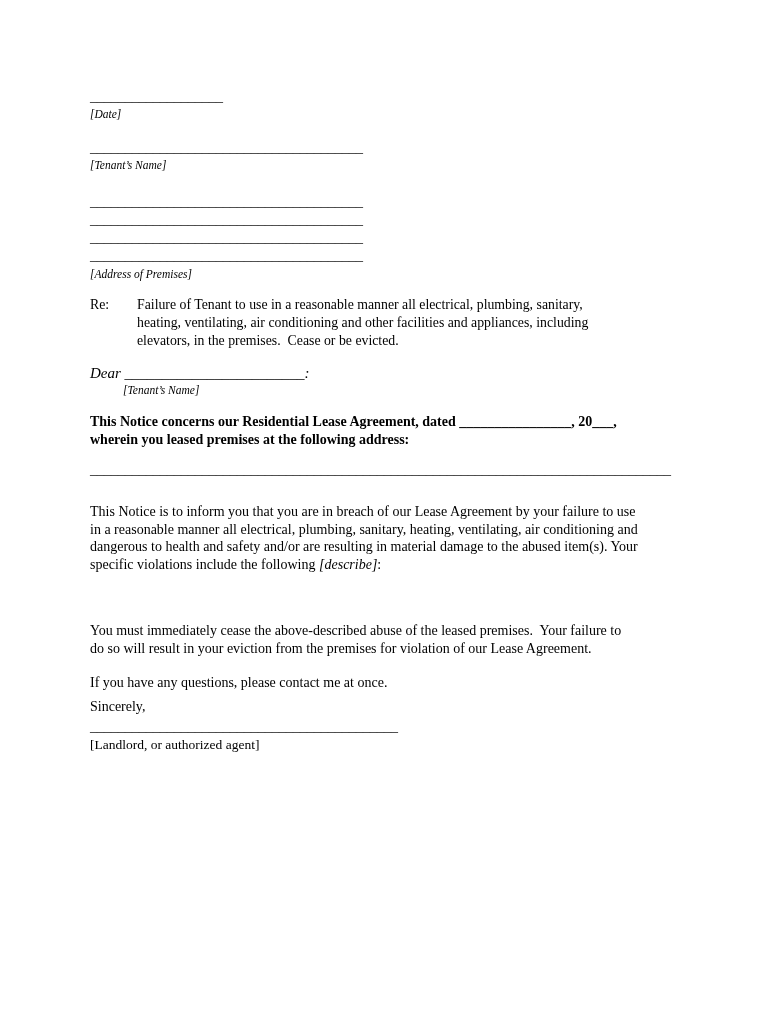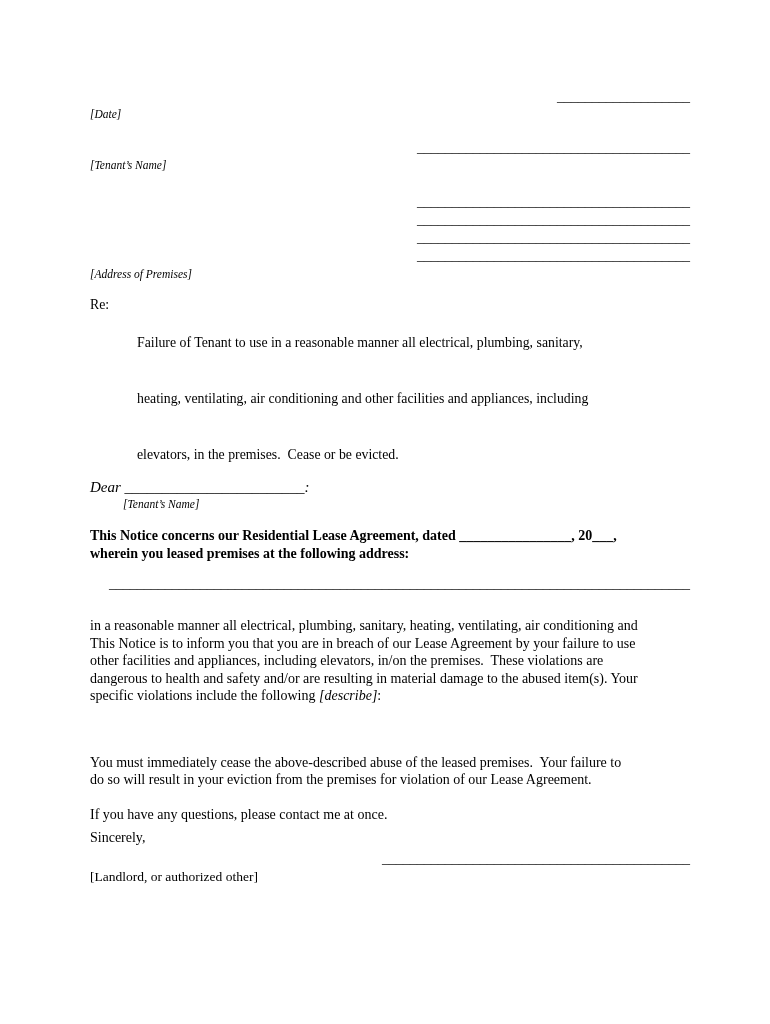--- a/index.html
+++ b/index.html
@@ -13,40 +13,39 @@
     box-sizing: border-box;
     padding: 88px 80px 0 90px;
     overflow: hidden;
   }
   .uline {
     font-size: 14px;
     line-height: 17px;
     white-space: pre;
     color: #111111;
     letter-spacing: 0;
-    text-align: right;
   }
   .small-label {
     font-size: 11.5px;
     line-height: 14px;
     margin-top: 2px;
     white-space: pre;
     font-style: italic;
   }
   .addr-block { margin-top: 21px; }
   .addr-block .uline { line-height: 18px; }
   .re-block {
     display: flex;
     margin-top: 15px;
     font-weight: normal;
     font-size: 13.8px;
     line-height: 18px;
   }
   .re-prefix { width: 47px; flex: 0 0 47px; }
-  .re-text .tline { white-space: pre; margin-top: 38px; }
+  .re-text .tline { white-space: pre; }
   .salutation {
     margin-top: 14px;
     font-size: 15px;
     line-height: 19px;
     white-space: pre;
     font-style: italic;
   }
   .salutation-label { margin-left: 33px; margin-top: 0; }
   .para { font-size: 14px; line-height: 17.5px; }
   .tline { white-space: pre; }
@@ -97,32 +96,31 @@
   <div class="small-label salutation-label">[Tenant’s Name]</div>
 
   <div class="para para-concerns">
     <div class="tline">This Notice concerns our Residential Lease Agreement, dated ________________, 20___,</div>
     <div class="tline">wherein you leased premises at the following address:</div>
   </div>
 
   <div class="uline address-blank">___________________________________________________________________________________</div>
 
   <div class="para para-breach">
+    <div class="tline">This Notice is to inform you that you are in breach of our Lease Agreement by your failure to use</div>
     <div class="tline">in a reasonable manner all electrical, plumbing, sanitary, heating, ventilating, air conditioning and</div>
-    <div class="tline">This Notice is to inform you that you are in breach of our Lease Agreement by your failure to use</div>
-    <div class="tline">other facilities and appliances, including elevators, in/on the premises.  These violations are</div>
     <div class="tline">dangerous to health and safety and/or are resulting in material damage to the abused item(s). Your</div>
     <div class="tline"><span>specific violations include the following </span><span class="it">[describe]</span><span>:</span></div>
   </div>
 
   <div class="para para-cease">
     <div class="tline">You must immediately cease the above-described abuse of the leased premises.  Your failure to</div>
     <div class="tline">do so will result in your eviction from the premises for violation of our Lease Agreement.</div>
   </div>
 
   <div class="para para-questions tline">If you have any questions, please contact me at once.</div>
 
   <div class="para closing tline">Sincerely,</div>
 
   <div class="uline sig-line">____________________________________________</div>
-  <div class="sig-label">[Landlord, or authorized other]</div>
+  <div class="sig-label">[Landlord, or authorized agent]</div>
 
 </div>
 
 </body></html>

